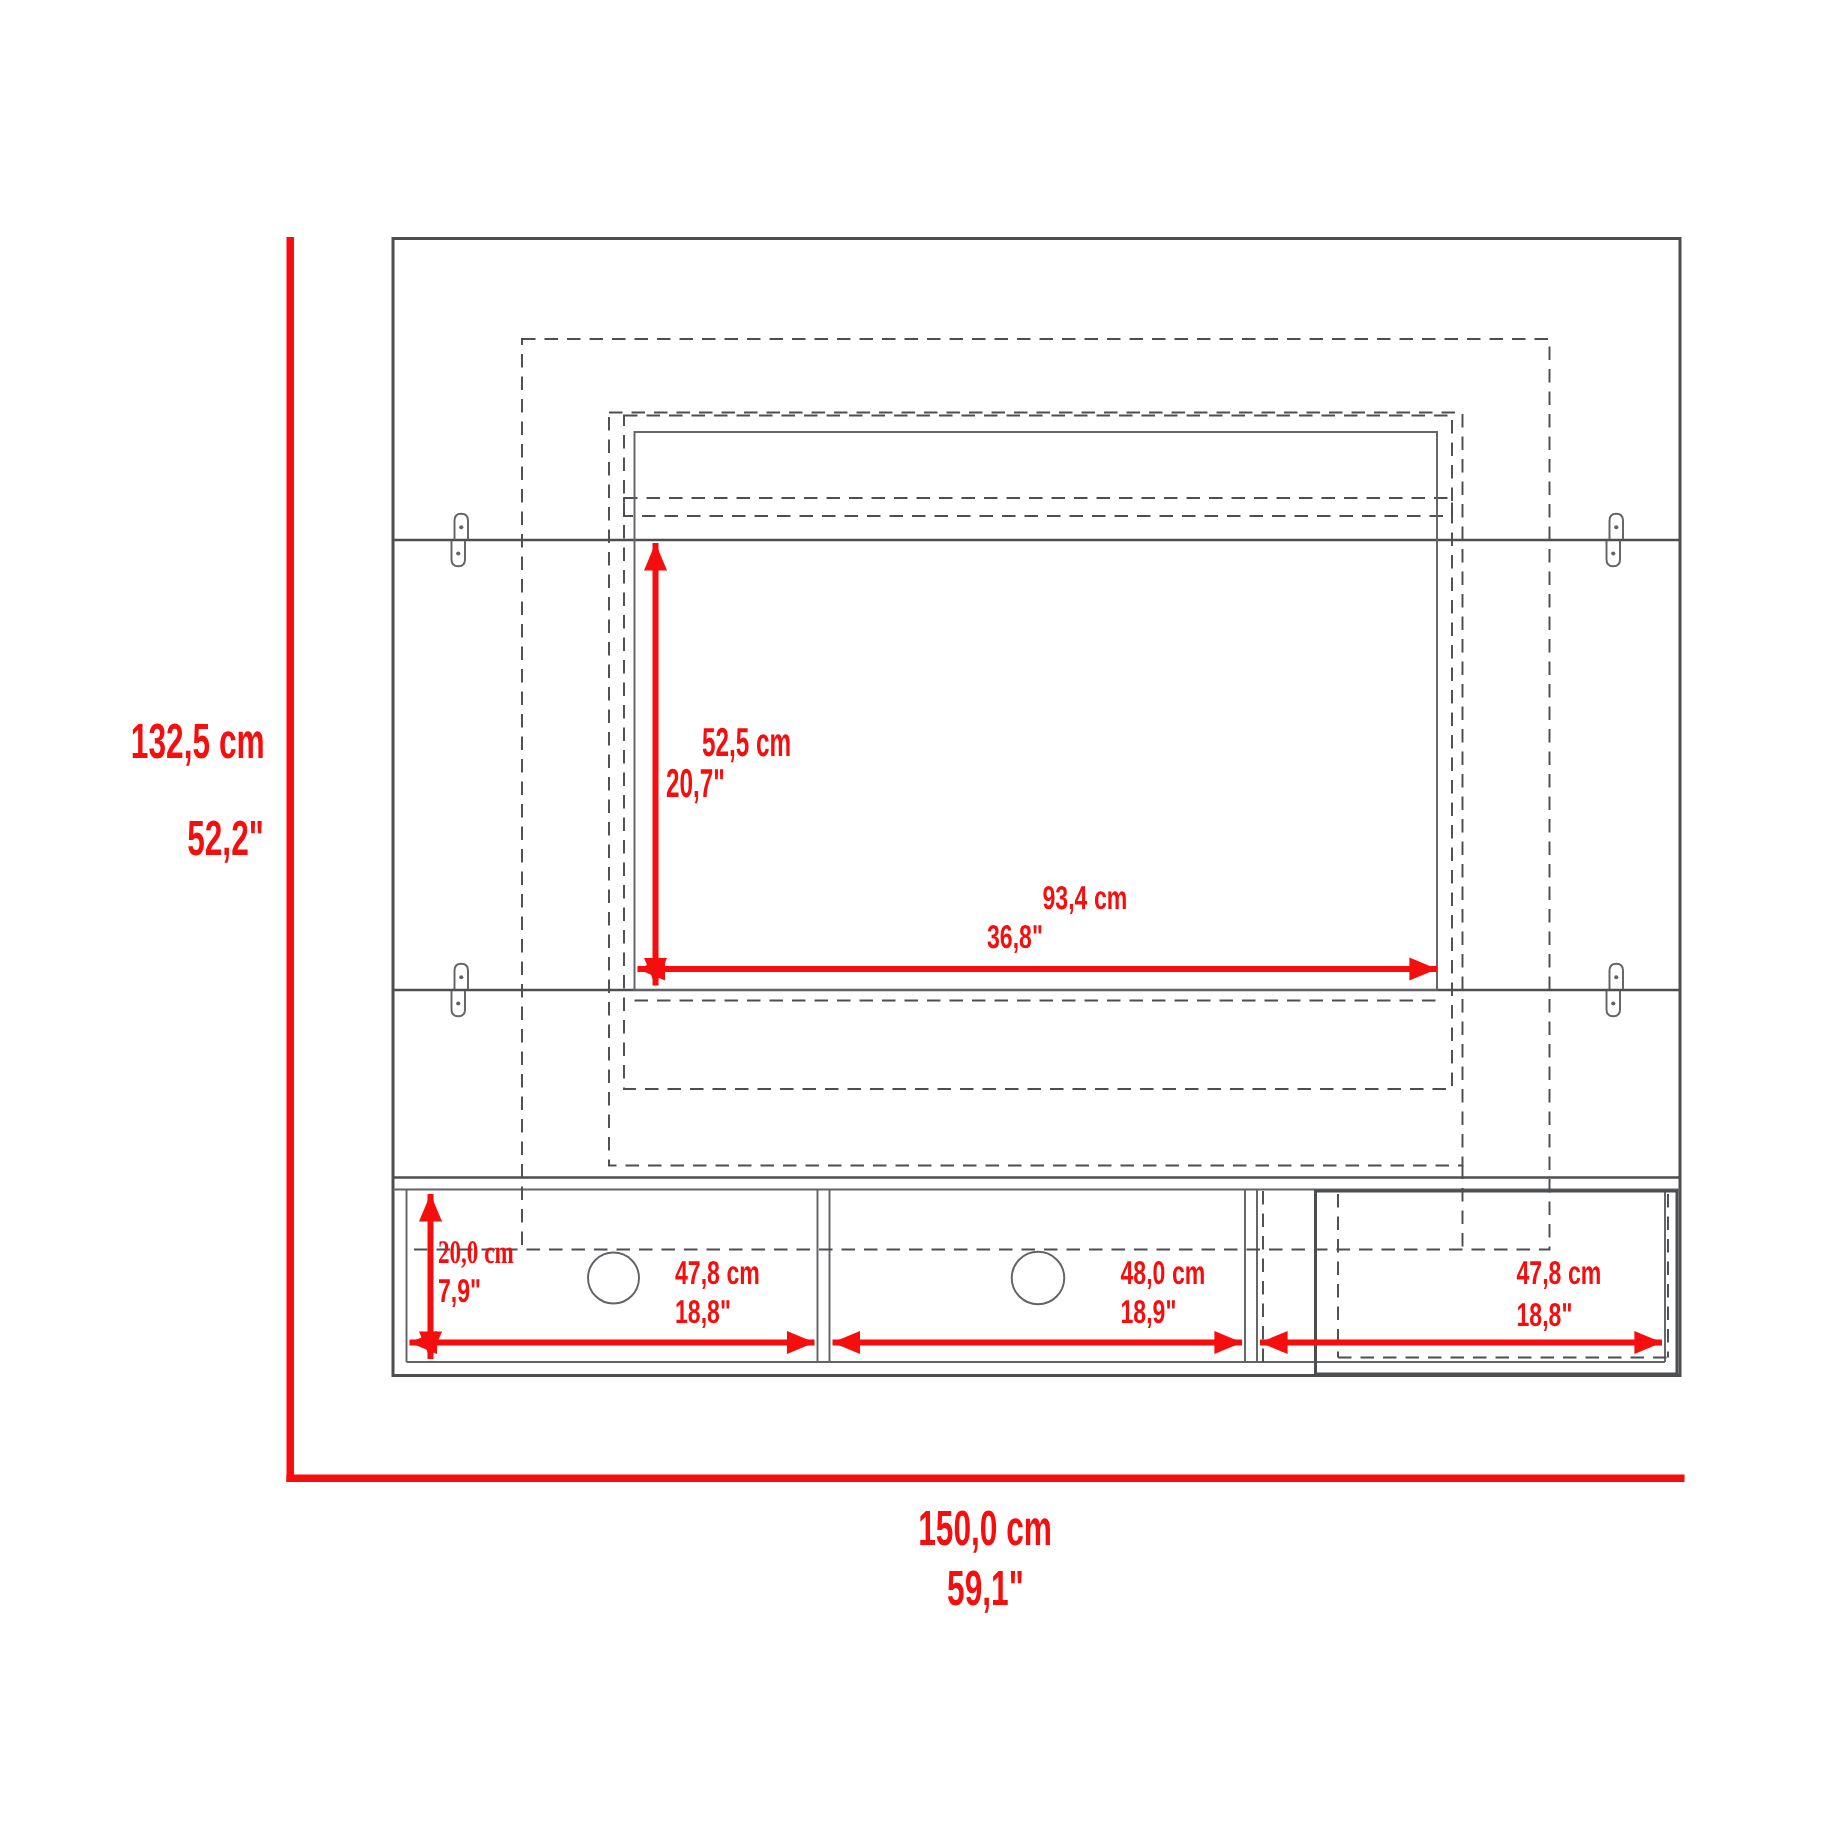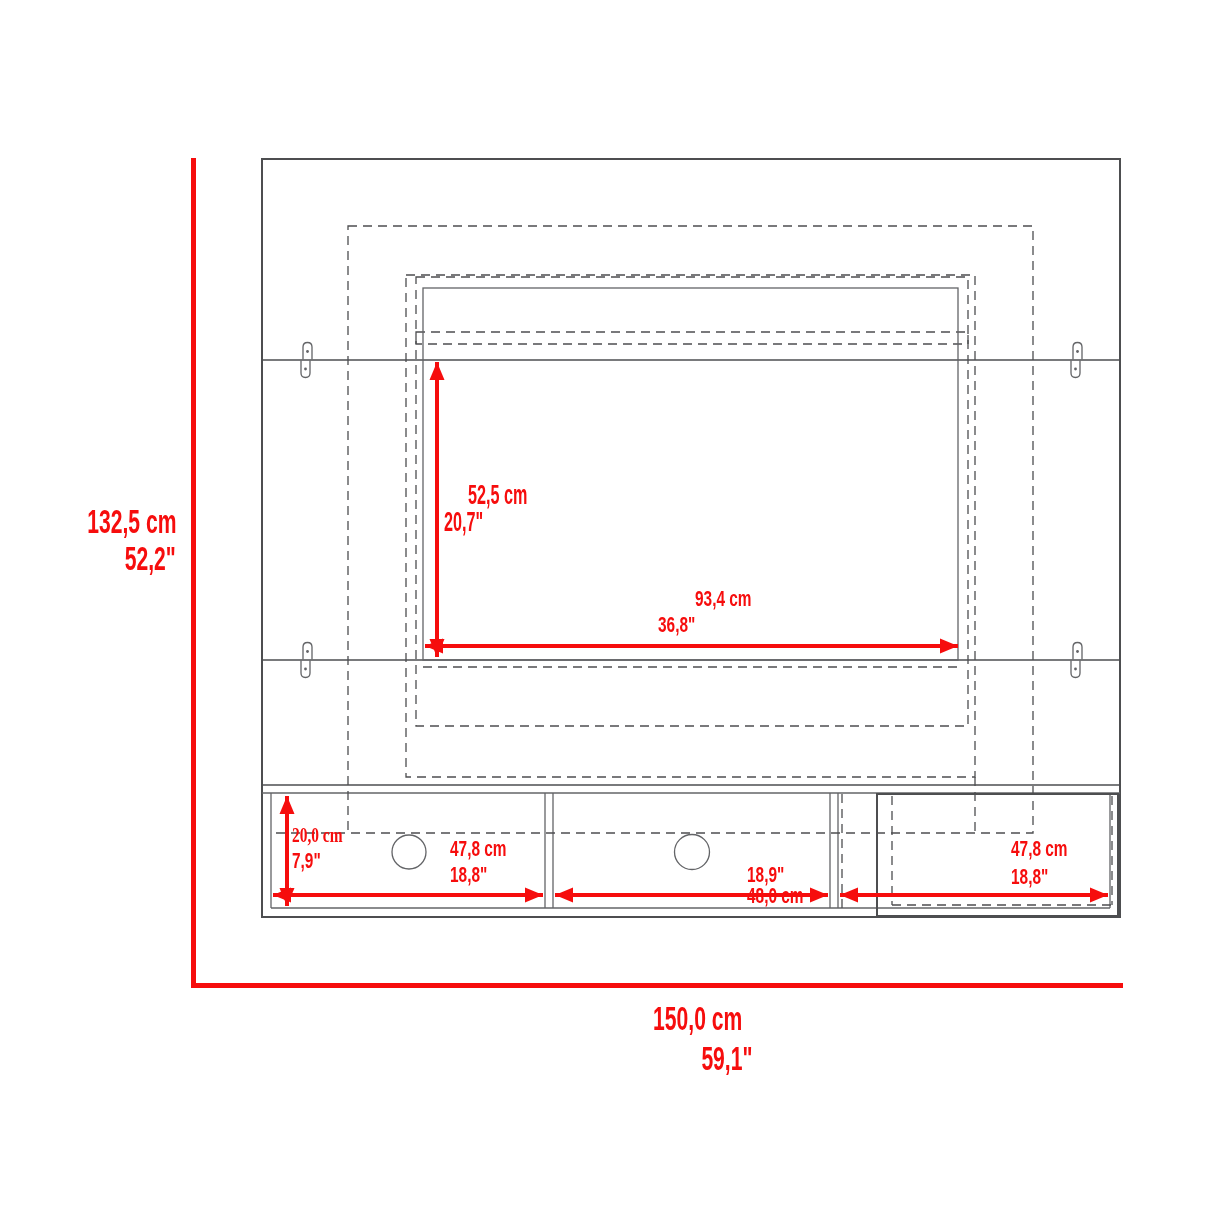--- a/index.html
+++ b/index.html
@@ -21,21 +21,21 @@
   .arrow-fill{fill:var(--dimension-red);}
   .dot{fill:var(--outline-mid);stroke:none;}
   .lbl{position:absolute;line-height:1;}
   .lbl>span{display:inline-block;line-height:1;font-weight:700;color:var(--dimension-red);white-space:nowrap;}
   .big>span{font-size:33px;transform:scaleX(0.64);}
   .mid>span{font-size:27px;transform:scaleX(0.60);}
   .small>span{font-size:22px;transform:scaleX(0.70);}
   .lal>span{transform-origin:0 50%;}
   .ral{text-align:right;}
   .ral>span{transform-origin:100% 50%;}
-  .cal{width:220px;text-align:right;}
+  .cal{width:220px;text-align:center;}
   .cal>span{transform-origin:50% 50%;}
 </style>
 </head>
 <body>
 
 <div id="stage">
 
   <svg width="1214" height="1214" viewBox="0 0 1214 1214">
     <defs>
       <marker id="arw" viewBox="0 0 6 5" refX="6" refY="2.5" markerWidth="4.6" markerHeight="3.9" orient="auto-start-reverse" markerUnits="strokeWidth">
@@ -101,37 +101,37 @@
       <line x1="555" y1="895" x2="828" y2="895" class="red4" marker-start="url(#arw)" marker-end="url(#arw)"></line>
       <line x1="840" y1="895" x2="1108" y2="895" class="red4" marker-start="url(#arw)" marker-end="url(#arw)"></line>
     </g>
 
     <g>
       <line x1="193.5" y1="158" x2="193.5" y2="988" class="red5"></line>
       <line x1="191" y1="985.5" x2="1123" y2="985.5" class="red5"></line>
     </g>
   </svg>
 
-  <div class="lbl big ral" style="right:1038px;top:505px;"><span>132,5 cm</span></div>
+  <div class="lbl big ral" style="right:1038px;top:477px;"><span>132,5 cm</span></div>
   <div class="lbl big ral" style="right:1038px;top:542px;"><span>52,2"</span></div>
 
   <div class="lbl big cal" style="left:547px;top:1002px;"><span>150,0 cm</span></div>
   <div class="lbl big cal" style="left:547px;top:1042px;"><span>59,1"</span></div>
 
   <div class="lbl mid lal" style="left:444px;top:482px;margin-left:24px;"><span>52,5 cm</span></div>
   <div class="lbl mid lal" style="left:444px;top:509px;"><span>20,7"</span></div>
 
   <div class="lbl small lal" style="left:657px;top:588px;margin-left:38px;"><span>93,4 cm</span></div>
   <div class="lbl small lal" style="left:658px;top:614px;"><span>36,8"</span></div>
 
   <div class="lbl small lal" style="left:292px;top:824px;font-family:Liberation Serif, serif;"><span>20,0 cm</span></div>
   <div class="lbl small lal" style="left:292px;top:850px;"><span>7,9"</span></div>
 
   <div class="lbl small lal" style="left:450px;top:838px;"><span>47,8 cm</span></div>
   <div class="lbl small lal" style="left:450px;top:864px;"><span>18,8"</span></div>
 
-  <div class="lbl small lal" style="left:747px;top:838px;margin-top:47px;"><span>48,0 cm</span></div>
+  <div class="lbl small lal" style="left:747px;top:838px;"><span>48,0 cm</span></div>
   <div class="lbl small lal" style="left:747px;top:864px;"><span>18,9"</span></div>
 
   <div class="lbl small lal" style="left:1011px;top:838px;"><span>47,8 cm</span></div>
   <div class="lbl small lal" style="left:1011px;top:866px;"><span>18,8"</span></div>
 
 </div>
 
 </body></html>

